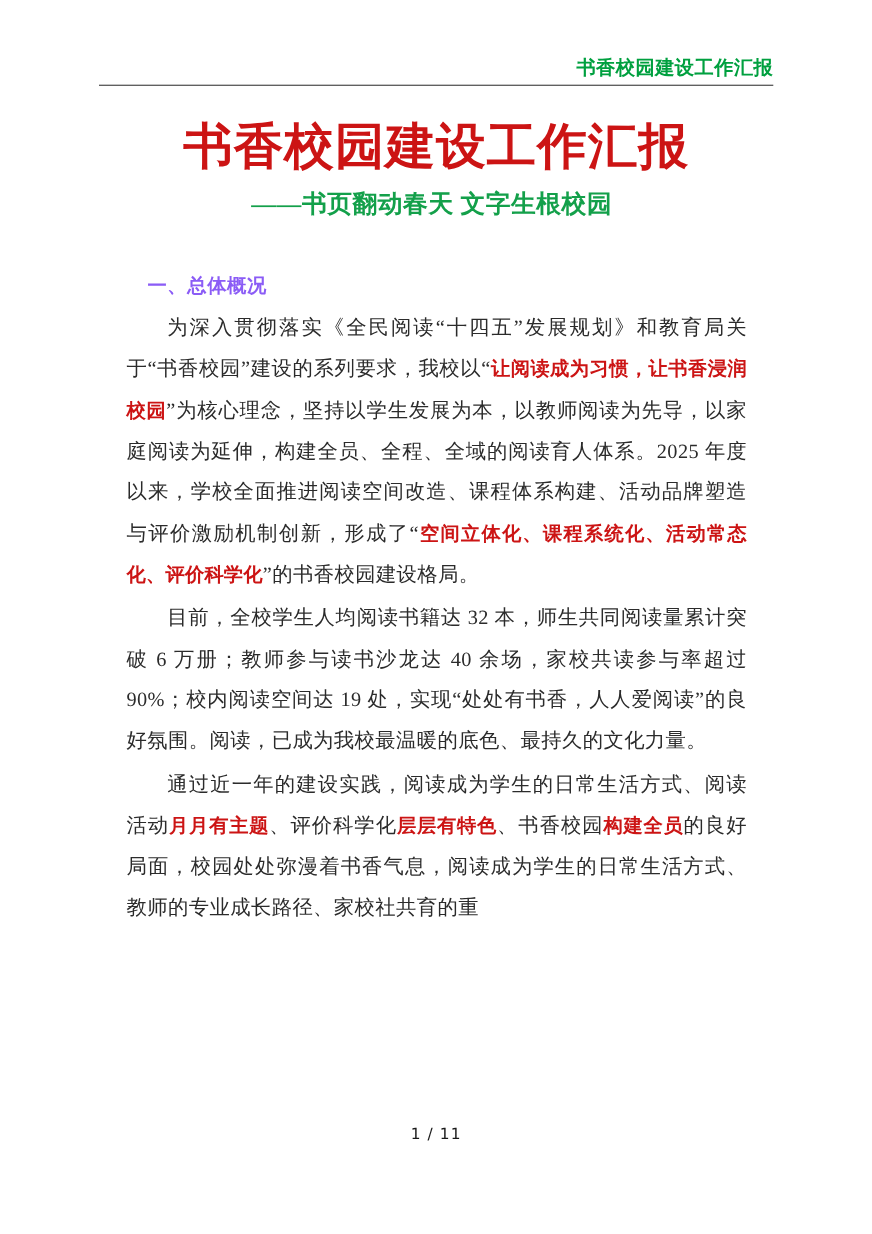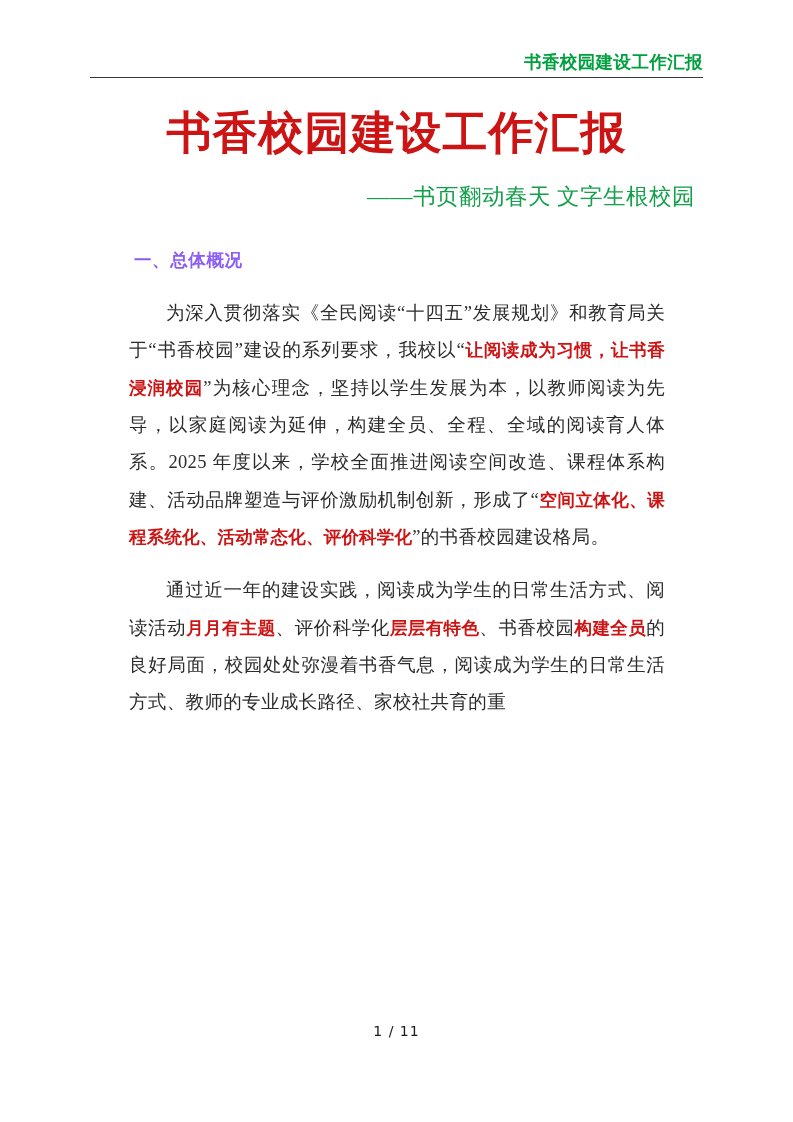--- a/index.html
+++ b/index.html
@@ -53,26 +53,25 @@
   .main-title {
     font-family: "DejaVu Sans", "Liberation Sans", sans-serif;
     font-size: 45px;
     font-weight: bold;
     color: #cc1414;
     line-height: 1.28;
     letter-spacing: 1px;
     white-space: nowrap;
   }
   .subtitle {
-    margin-top: 20px;
-    text-align: right;
+    margin-top: 9px;
     padding-right: 8px;
     font-family: "Liberation Serif", "DejaVu Serif", serif;
     font-size: 22.5px;
-    font-weight: normal;
+    font-weight: bold;
     color: #13a04a;
     line-height: 1.3;
     letter-spacing: 0.5px;
     white-space: nowrap;
   }
 
   
   .content {
     position: absolute;
     left: 113px;
@@ -92,21 +91,21 @@
 
   .para {
     font-family: "Liberation Serif", "DejaVu Serif", serif;
     font-size: 18.5px;
     color: #2b2b2b;
     line-height: 2.02;
     text-align: justify;
     text-justify: inter-ideograph;
     text-indent: 2em;
     letter-spacing: 0.35px;
-    margin: 16px;
+    margin: 2px;
   }
   .para + .para { margin-top: 0px; }
 
   .hl {
     color: #cc1414;
     font-weight: bold;
     font-family: "DejaVu Sans", "Liberation Sans", sans-serif;
     font-size: 17.5px;
     letter-spacing: 0.2px;
   }
@@ -140,20 +139,21 @@
     <div class="main-title">书香校园建设工作汇报</div>
     <div class="subtitle">——书页翻动春天 文字生根校园</div>
   </div>
 
   <div class="content">
 
     <div class="section-heading">一、总体概况</div>
 
     <p class="para"><span>为深入贯彻落实《全民阅读“十四五”发展规划》和教育局关于“书香校园”建设的系列要求，我校以“</span><span class="hl">让阅读成为习惯，让书香浸润校园</span><span>”为核心理念，坚持以学生发展为本，以教师阅读为先导，以家庭阅读为延伸，构建全员、全程、全域的阅读育人体系。2025 年度以来，学校全面推进阅读空间改造、课程体系构建、活动品牌塑造与评价激励机制创新，形成了“</span><span class="hl">空间立体化、课程系统化、活动常态化、评价科学化</span><span>”的书香校园建设格局。</span></p>
 
+    <p class="para"><span>目前，全校学生人均阅读书籍达 32 本，师生共同阅读量累计突破 6 万册；教师参与读书沙龙达 40 余场，家校共读参与率超过 90%；校内阅读空间达 19 处，实现“处处有书香，人人爱阅读”的良好氛围。阅读，已成为我校最温暖的底色、最持久的文化力量。</span></p>
 
     <p class="para"><span>通过近一年的建设实践，阅读成为学生的日常生活方式、阅读活动</span><span class="hl">月月有主题</span><span>、评价科学化</span><span class="hl">层层有特色</span><span>、书香校园</span><span class="hl">构建全员</span><span>的良好局面，校园处处弥漫着书香气息，阅读成为学生的日常生活方式、教师的专业成长路径、家校社共育的重</span></p>
 
   </div>
 
   <div class="doc-footer">
     <span class="pg">1 / 11</span>
   </div>
 
 </div>

